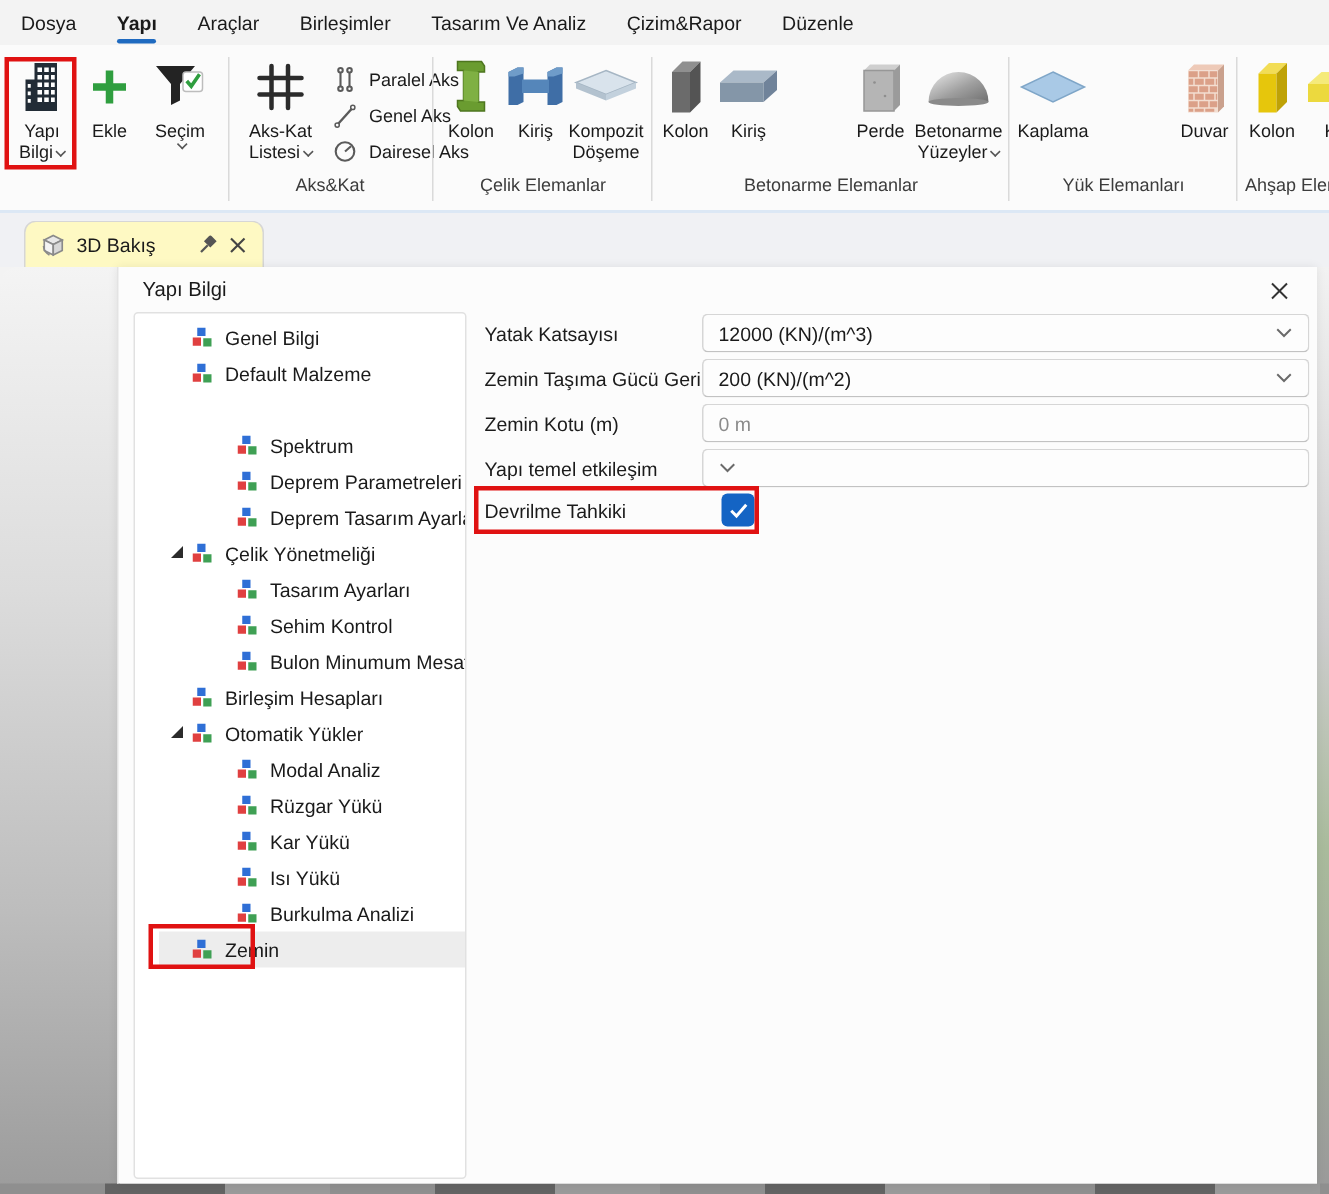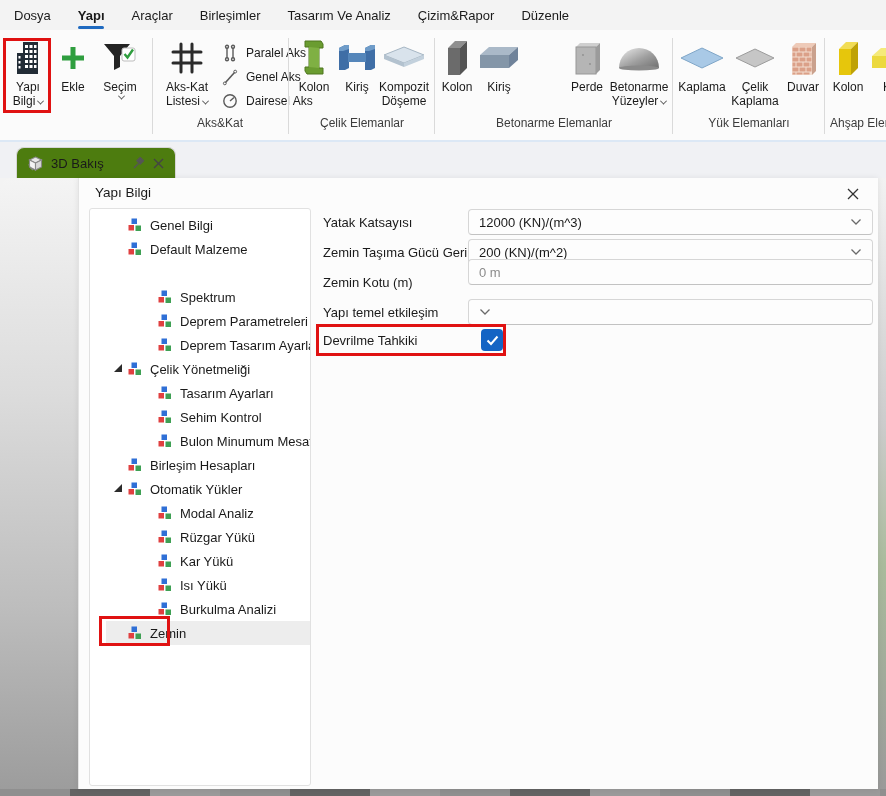--- a/index.html
+++ b/index.html
@@ -17,21 +17,21 @@
   .rbtn{position:absolute;top:6px;height:100px;display:flex;flex-direction:column;align-items:center;cursor:default}
   .rbtn .ric{height:44px;display:flex;align-items:center;justify-content:center}
   .rlabel{font-size:12px;line-height:14px;text-align:center;color:#1a1a1a}
   .grouplabel{position:absolute;top:86px;font-size:12px;color:#3c3c3c;text-align:center;white-space:nowrap}
   .vsep{position:absolute;top:8px;height:96px;width:1px;background:#dadada}
   .chev{display:inline-block;width:5px;height:5px;border-right:1.4px solid #555;border-bottom:1.4px solid #555;transform:rotate(45deg) translate(-1px,-1px);margin-left:3px}
   .smallbtn{position:absolute;left:70px;display:flex;align-items:center;gap:8px;height:22px;font-size:12px;white-space:nowrap;cursor:default}
 
   
   #tabbar{position:absolute;left:0;top:142px;width:886px;height:36px;background:#f0f1f4}
-  #tab3d{position:absolute;left:16px;top:5px;width:160px;height:31px;background:#4d7c0f;border:1px solid #d6d6d6;border-bottom:none;border-radius:8px 8px 0 0;display:flex;align-items:center;gap:7px;padding:0 10px;font-size:13px}
+  #tab3d{position:absolute;left:16px;top:5px;width:160px;height:31px;background:#fef9c3;border:1px solid #d6d6d6;border-bottom:none;border-radius:8px 8px 0 0;display:flex;align-items:center;gap:7px;padding:0 10px;font-size:13px}
   #tab3d .grow{flex:1}
 
   
   #viewportL{position:absolute;left:0;top:178px;width:80px;height:614px;background:linear-gradient(180deg,#f4f4f4 0%,#dcdcdc 35%,#bdbdbd 70%,#9c9c9c 100%);border-top-left-radius:12px}
   #viewportR{position:absolute;left:878px;top:178px;width:8px;height:614px;background:linear-gradient(180deg,#f2f2f2 0%,#cccccc 40%,#a9bb9c 63%,#9a9a9a 100%)}
   #bottomstrip{position:absolute;left:0;top:789px;width:886px;height:7px;background:repeating-linear-gradient(90deg,#8f8f8f 0 70px,#636363 70px 150px,#9a9a9a 150px 220px)}
 
   
   #dialog{position:absolute;left:78px;top:178px;width:800px;height:611px;background:#fcfcfc;border-left:1px solid #e3e3e3;box-shadow:0 0 6px rgba(0,0,0,.08)}
   #dlg-title{position:absolute;left:16px;top:7px;font-size:13.5px;color:#1a1a1a}
@@ -262,28 +262,20 @@
 
   <div class="vsep" style="left:672px"></div>
 
   <div class="rbtn" style="left:676px;width:52px">
     <div class="ric">
         <svg width="46" height="24" viewBox="0 0 46 24">
       <polygon points="23,2 44,12 23,22 2,12" fill="#a9c9e6" stroke="#7fa6c8" stroke-width="1"></polygon>
     </svg>
       </div>
     <div class="rlabel">Kaplama</div>
-  </div>
-  <div class="rbtn" style="left:730px;width:50px">
-    <div class="ric">
-        <svg width="42" height="22" viewBox="0 0 42 22">
-      <polygon points="21,2 40,11 21,20 2,11" fill="#c6c6c6" stroke="#9c9c9c" stroke-width="1"></polygon>
-    </svg>
-      </div>
-    <div class="rlabel" style="width:52px">Çelik Kaplama</div>
   </div>
   <div class="rbtn" style="left:784px;width:38px">
     <div class="ric">
         <svg width="30" height="38" viewBox="0 0 30 38">
       <polygon points="4,8 8,4 28,4 24,8" fill="#eecab8"></polygon>
       <rect x="4" y="8" width="20" height="28" fill="#f3ded1"></rect>
       <g fill="#dba088">
         <rect x="4.5" y="8.5" width="6" height="4"></rect>
             <rect x="11.5" y="8.5" width="6" height="4"></rect>
             <rect x="18.5" y="8.5" width="5" height="4"></rect>
@@ -530,21 +522,21 @@
 
   <div class="flabel" style="top:67px">Zemin Taşıma Gücü Gerilmesi</div>
   <div class="ffield" style="top:61px">
     <span class="val">200 (KN)/(m^2)</span>
     <svg class="combochev" width="12" height="8" viewBox="0 0 12 8">
         <polyline points="1.5,1.5 6,6 10.5,1.5" fill="none" stroke="#6a6a6a" stroke-width="1.3"></polyline>
       </svg>
   </div>
 
   <div class="flabel" style="top:97px">Zemin Kotu (m)</div>
-  <div class="ffield" style="top:81px">
+  <div class="ffield" style="top:91px">
     <span class="val muted">0 m</span>
   </div>
 
   <div class="flabel" style="top:127px">Yapı temel etkileşim</div>
   <div class="ffield" style="top:121px">
     <svg class="combochev" width="12" height="8" viewBox="0 0 12 8">
         <polyline points="1.5,1.5 6,6 10.5,1.5" fill="none" stroke="#6a6a6a" stroke-width="1.3"></polyline>
       </svg>
   </div>
 

